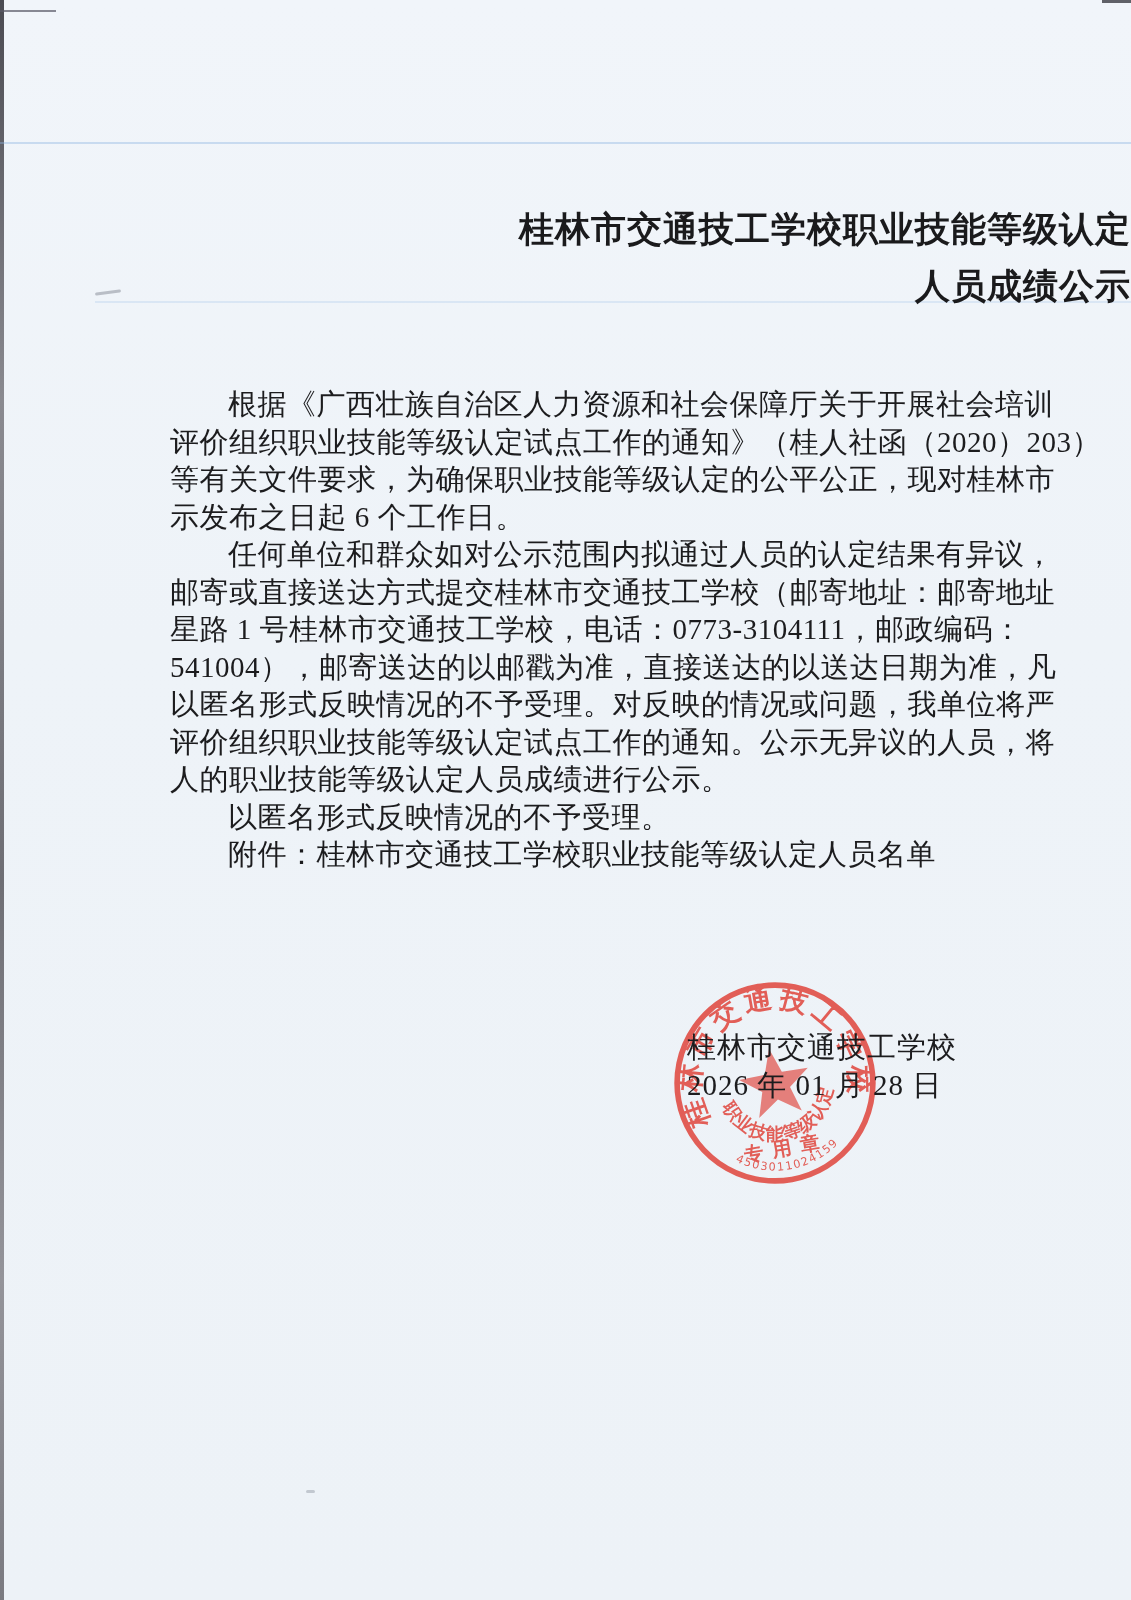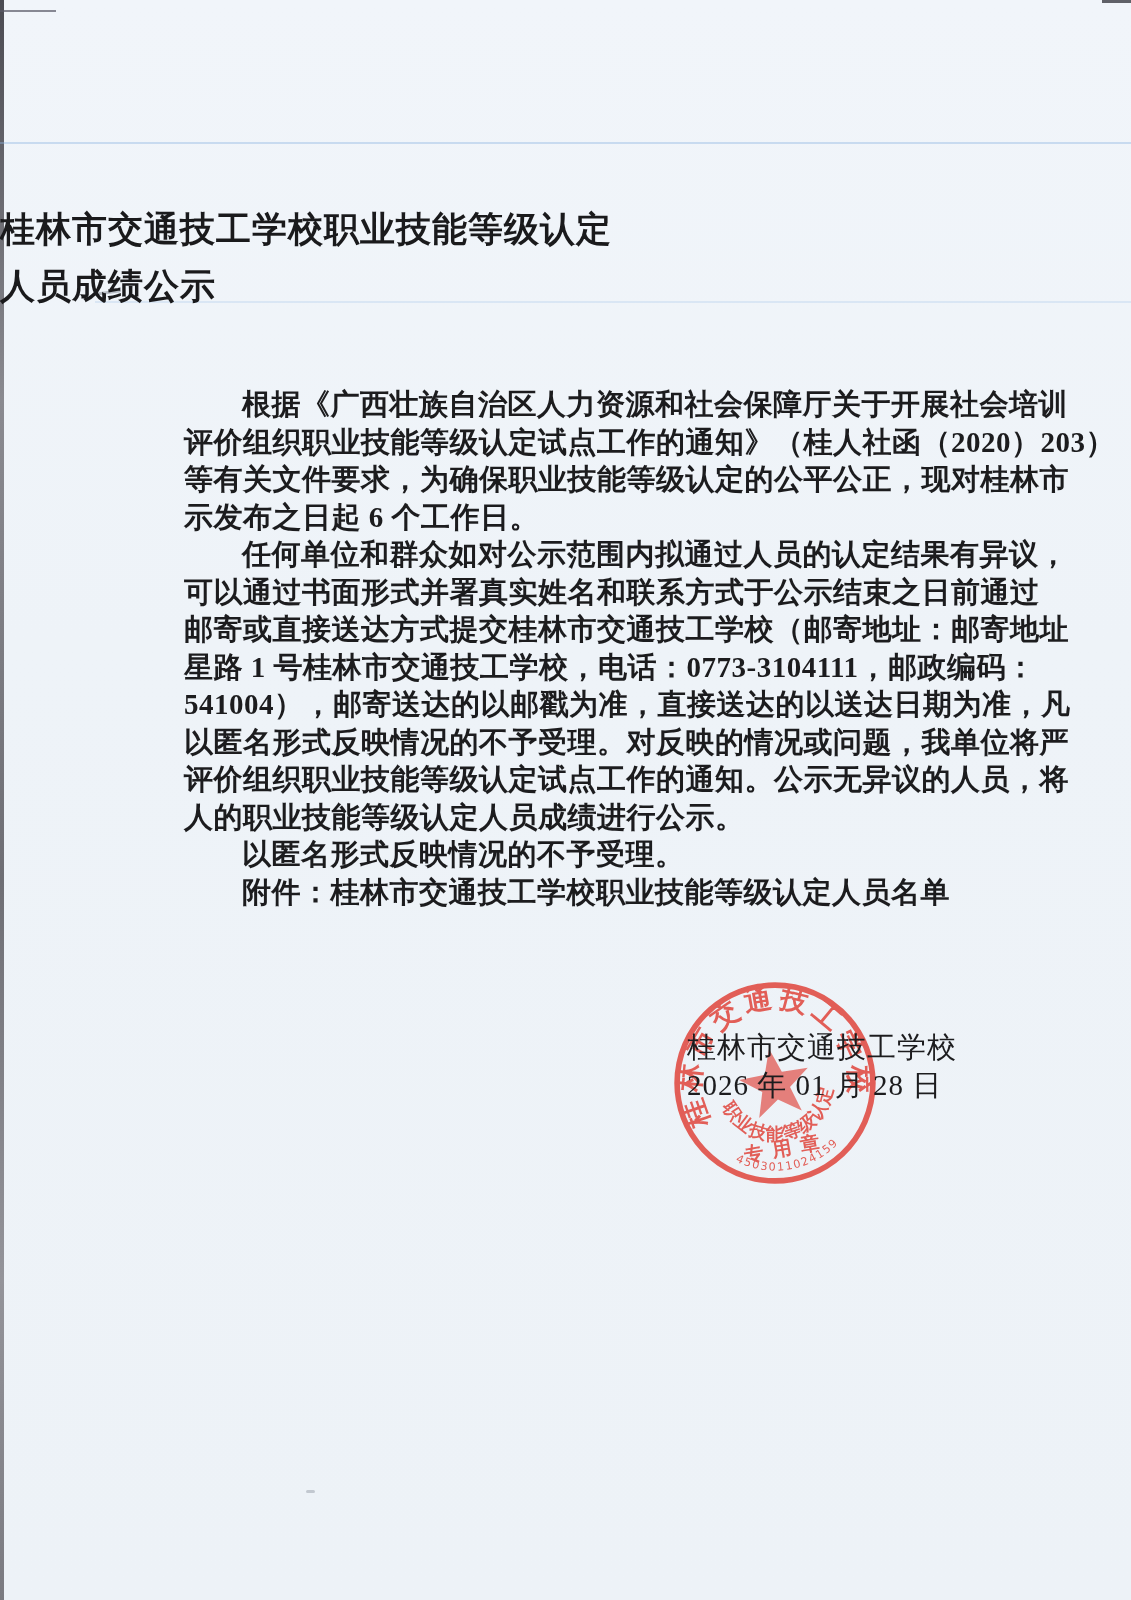--- a/index.html
+++ b/index.html
@@ -21,30 +21,30 @@
     background:linear-gradient(180deg,#4b4b52 0%,#8a8a90 25%,#6e6e74 55%,#94949a 80%,#7a7a80 100%);
   }
   .tick-topleft{position:absolute;left:0;top:10px;width:56px;height:2px;background:#5a5a66;opacity:.7;}
   .speck-topright{position:absolute;left:1102px;top:0;width:29px;height:3px;background:#3c3c44;opacity:.8;}
   .line-blue1{position:absolute;left:0;top:142px;width:1131px;height:2px;background:rgba(140,180,225,.40);}
   .line-blue2{position:absolute;left:95px;top:301px;width:1036px;height:2px;background:rgba(160,195,235,.28);}
   .dash-gray{position:absolute;left:95px;top:291px;width:26px;height:3px;background:#b9bec6;transform:rotate(-8deg);border-radius:2px;}
   .speck-bottom{position:absolute;left:306px;top:1490px;width:9px;height:3px;background:#c2c8d0;border-radius:2px;}
 
   .title{
-    position:absolute;left:0;width:1131px;text-align:left;
+    position:absolute;left:0;width:1131px;text-align:right;
     font-weight:700;font-size:35px;letter-spacing:1px;color:#1a1a1c;
     white-space:nowrap;
   }
   .title-1{top:206px;}
   .title-2{top:263px;}
 
   .body-text{
-    position:absolute;left:184px;top:386px;width:800px;
-    font-size:29px;color:#1c1c1e;font-weight:bold;
+    position:absolute;left:170px;top:386px;width:800px;
+    font-size:29px;color:#1c1c1e;
   }
   .bline{
     height:37.5px;line-height:37.5px;white-space:nowrap;
     letter-spacing:0.5px;
   }
   .bline.indent{padding-left:58px;}
 
   .sig{
     position:absolute;white-space:nowrap;z-index:3;
     font-size:29px;color:#1c1c1e;letter-spacing:1px;
@@ -92,21 +92,20 @@
 
   <div class="title title-1">桂林市交通技工学校职业技能等级认定</div>
   <div class="title title-2">人员成绩公示</div>
 
   <div class="body-text">
     <div class="bline indent">根据《广西壮族自治区人力资源和社会保障厅关于开展社会培训</div>
     <div class="bline">评价组织职业技能等级认定试点工作的通知》（桂人社函（2020）203）</div>
     <div class="bline">等有关文件要求，为确保职业技能等级认定的公平公正，现对桂林市</div>
     <div class="bline">示发布之日起 6 个工作日。</div>
     <div class="bline indent">任何单位和群众如对公示范围内拟通过人员的认定结果有异议，</div>
-    <div class="bline">可以通过书面形式并署真实姓名和联系方式于公示结束之日前通过</div>
     <div class="bline">邮寄或直接送达方式提交桂林市交通技工学校（邮寄地址：邮寄地址</div>
     <div class="bline">星路 1 号桂林市交通技工学校，电话：0773-3104111，邮政编码：</div>
     <div class="bline">541004），邮寄送达的以邮戳为准，直接送达的以送达日期为准，凡</div>
     <div class="bline">以匿名形式反映情况的不予受理。对反映的情况或问题，我单位将严</div>
     <div class="bline">评价组织职业技能等级认定试点工作的通知。公示无异议的人员，将</div>
     <div class="bline">人的职业技能等级认定人员成绩进行公示。</div>
     <div class="bline indent">以匿名形式反映情况的不予受理。</div>
     <div class="bline indent">附件：桂林市交通技工学校职业技能等级认定人员名单</div>
   </div>
 

